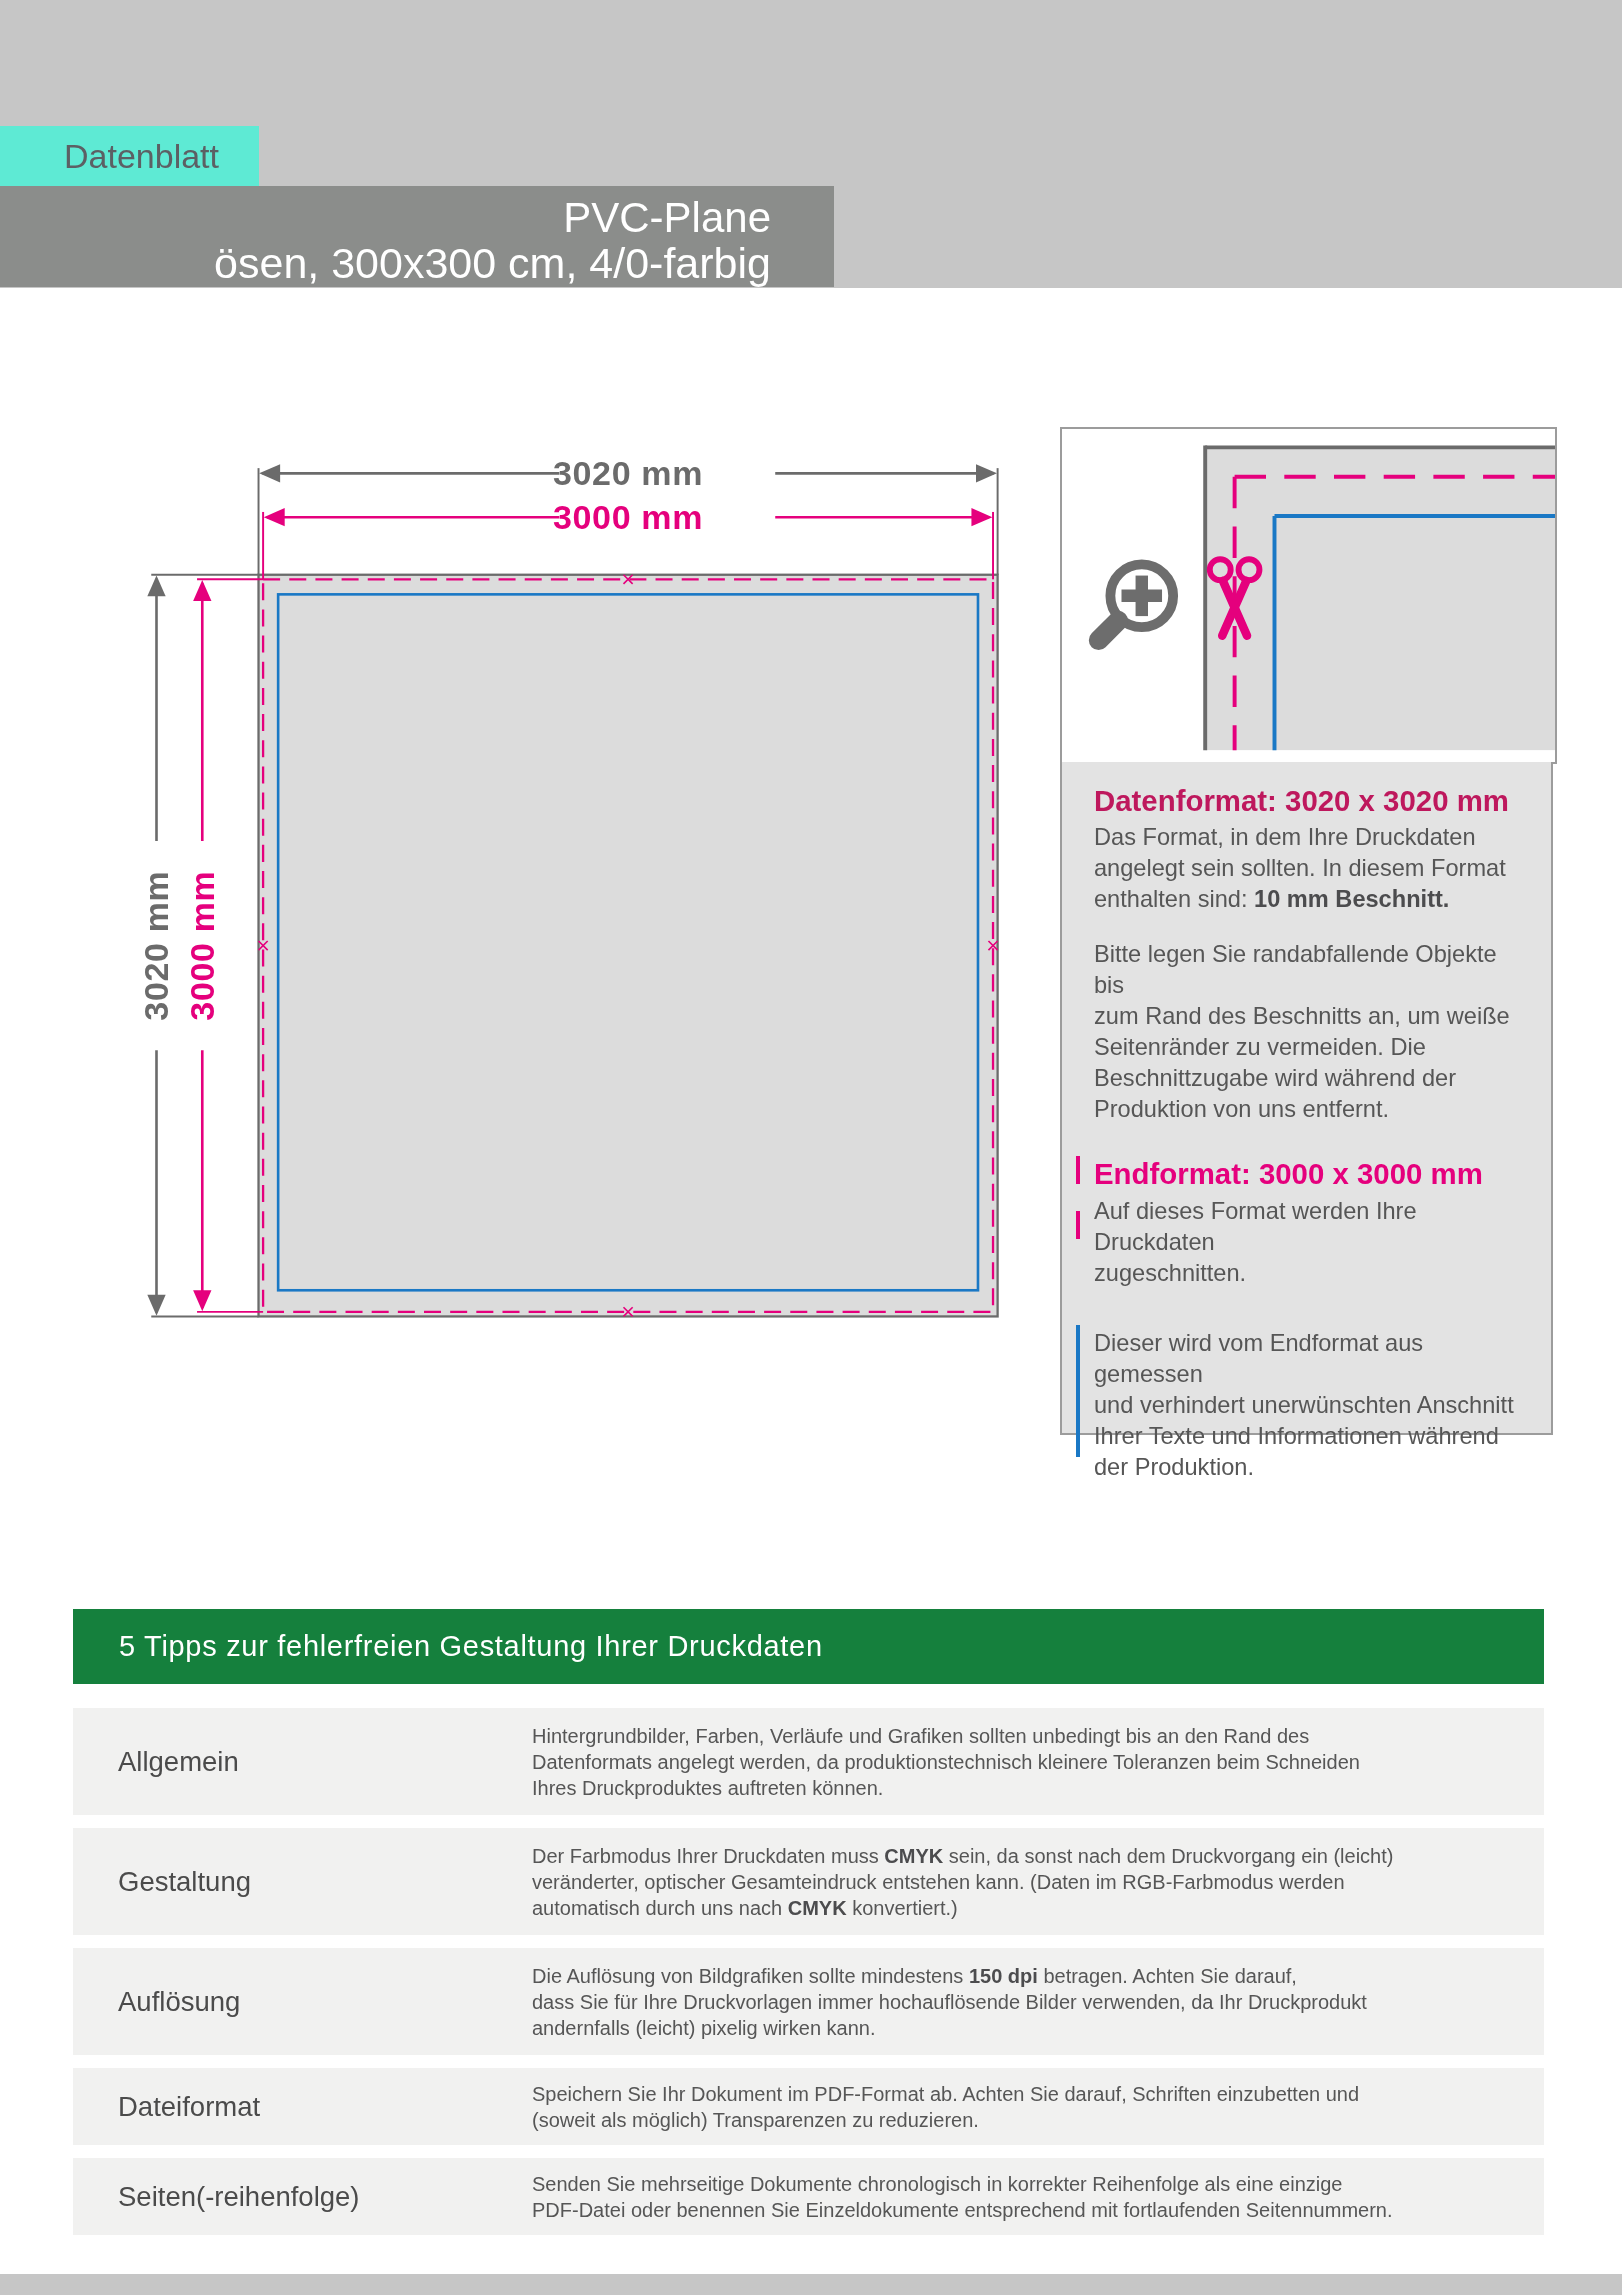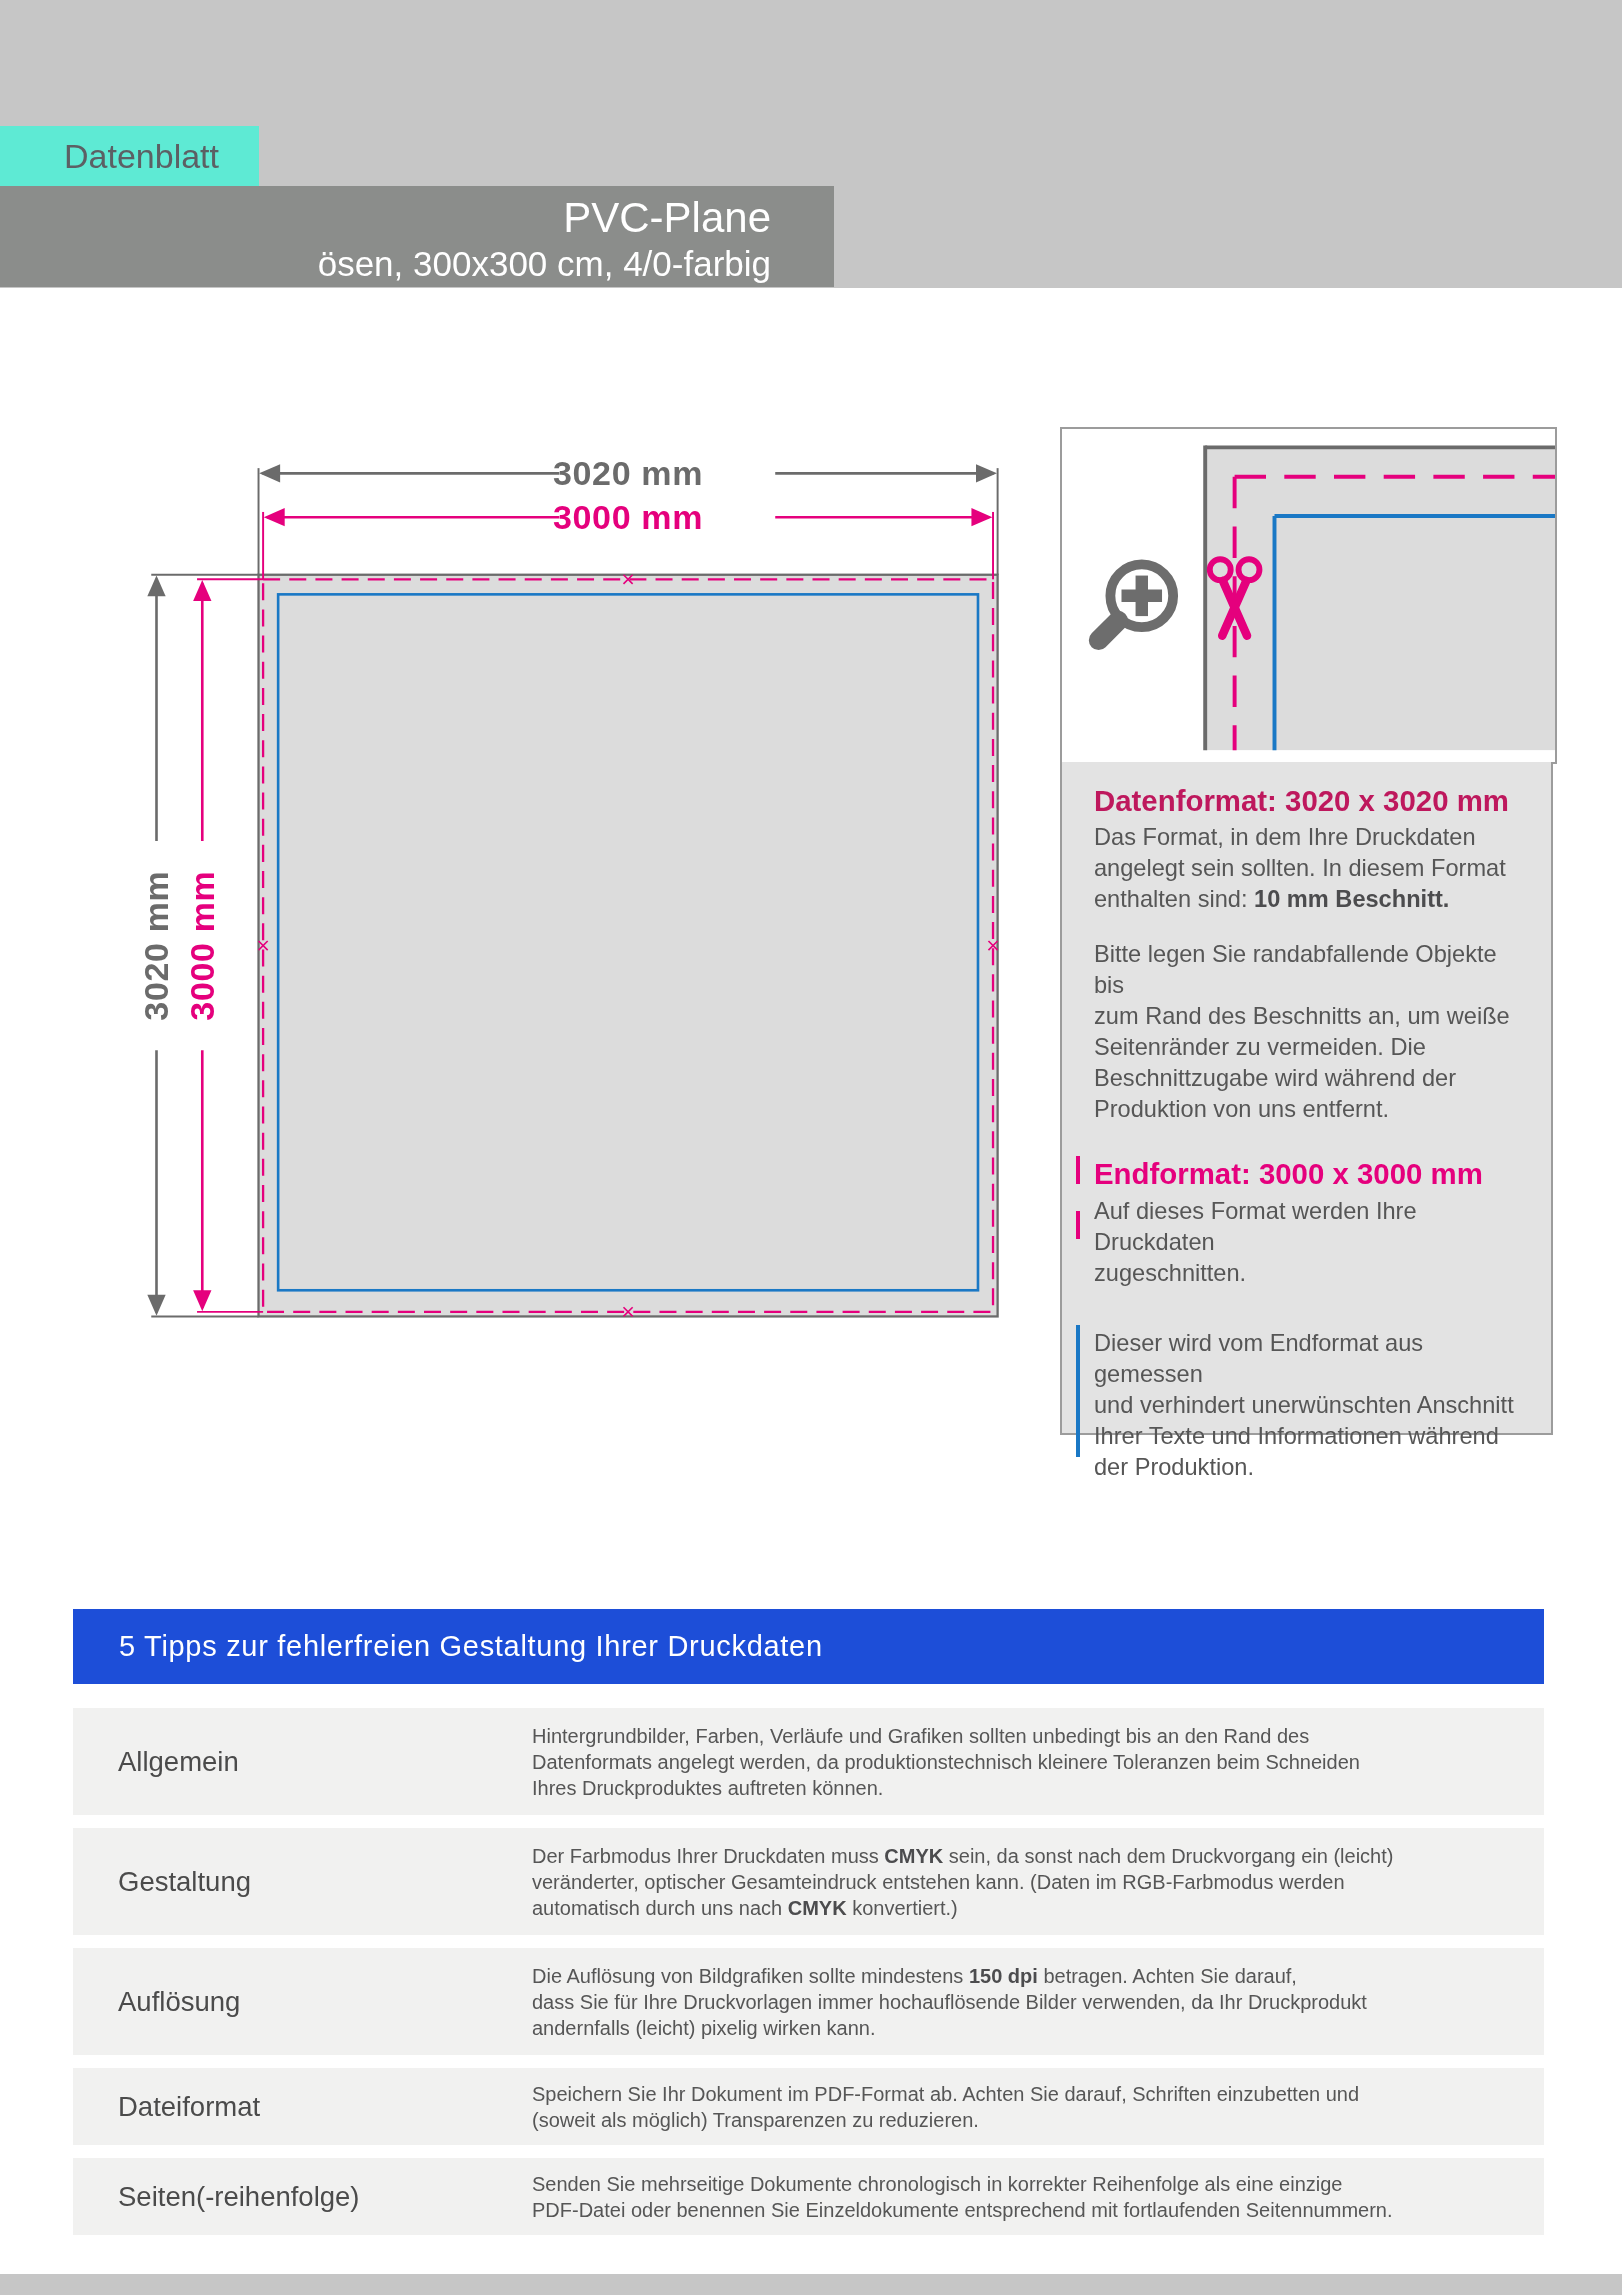--- a/index.html
+++ b/index.html
@@ -8,21 +8,21 @@
   .abs{position:absolute;}
 
   
   .top-bg{left:0;top:0;width:1623px;height:288px;background:#c6c6c6;}
   .datenblatt-box{left:0;top:126px;width:259px;height:60px;background:#5eead4;}
   .datenblatt-box span{display:block;padding-left:64px;line-height:60px;
         font-size:34px;color:#5c6064;}
   .product-bar{left:0;top:186px;width:834px;height:101px;background:#8b8d8b;color:#ffffff;
         text-align:right;box-sizing:border-box;padding:6.5px 63px 0 0;}
   .product-name{font-size:42px;line-height:50px;font-weight:400;}
-  .product-spec{font-size:35px;line-height:41px;font-weight:300;}
+  .product-spec{font-size:43px;line-height:41px;font-weight:300;}
 
   
   .diagram-svg{left:39px;top:406px;width:995px;height:968px;}
   .dim-label{font-size:52px;font-weight:bold;letter-spacing:1px;}
 
   
   .detail-box{left:1060px;top:427px;width:493px;height:333px;background:#ffffff;
         border:2px solid #9c9c9c;}
   .info-panel{left:1060px;top:762px;width:493px;height:673px;background:#e3e3e3;
         border:2px solid #9c9c9c;border-top:none;box-sizing:border-box;
@@ -34,21 +34,21 @@
   .marked{position:relative;}
   .marked.endformat::before{content:"";position:absolute;left:-18.3px;top:1.3px;width:3.9px;height:84px;
         background:repeating-linear-gradient(180deg,#e5007d 0 27.5px,rgba(0,0,0,0) 27.5px 55px);}
   .marked.sicherheit::before{content:"";position:absolute;left:-18.3px;top:-2.6px;width:3.9px;height:132px;
         background:#1a78c5;}
   .h-magenta{color:#e5007d !important;}
   .h-blue{color:#1577c2 !important;}
 
   
   .tips{left:73px;top:1609px;width:1471px;}
-  .tips-header{height:75px;background:#1d4ed8;color:#ffffff;font-size:29px;font-weight:300;
+  .tips-header{height:75px;background:#15803d;color:#ffffff;font-size:29px;font-weight:300;
         line-height:75px;padding-left:46px;box-sizing:border-box;letter-spacing:0.7px;}
   .tips-rows{margin-top:24px;}
   .tip-row{position:relative;background:#f1f1f0;margin-bottom:13px;
         display:flex;align-items:center;box-sizing:border-box;}
   .tip-row.r3{height:107px;} .tip-row.r2{height:77px;}
   .tip-label{position:absolute;left:45px;top:50%;transform:translateY(-50%);
         font-size:27.5px;font-weight:300;color:#4b4b4b;white-space:nowrap;}
   .tip-text{margin-left:459px;font-size:20px;line-height:26px;color:#565656;width:995px;}
   .tip-text b{color:#4c4c4e;}
 

